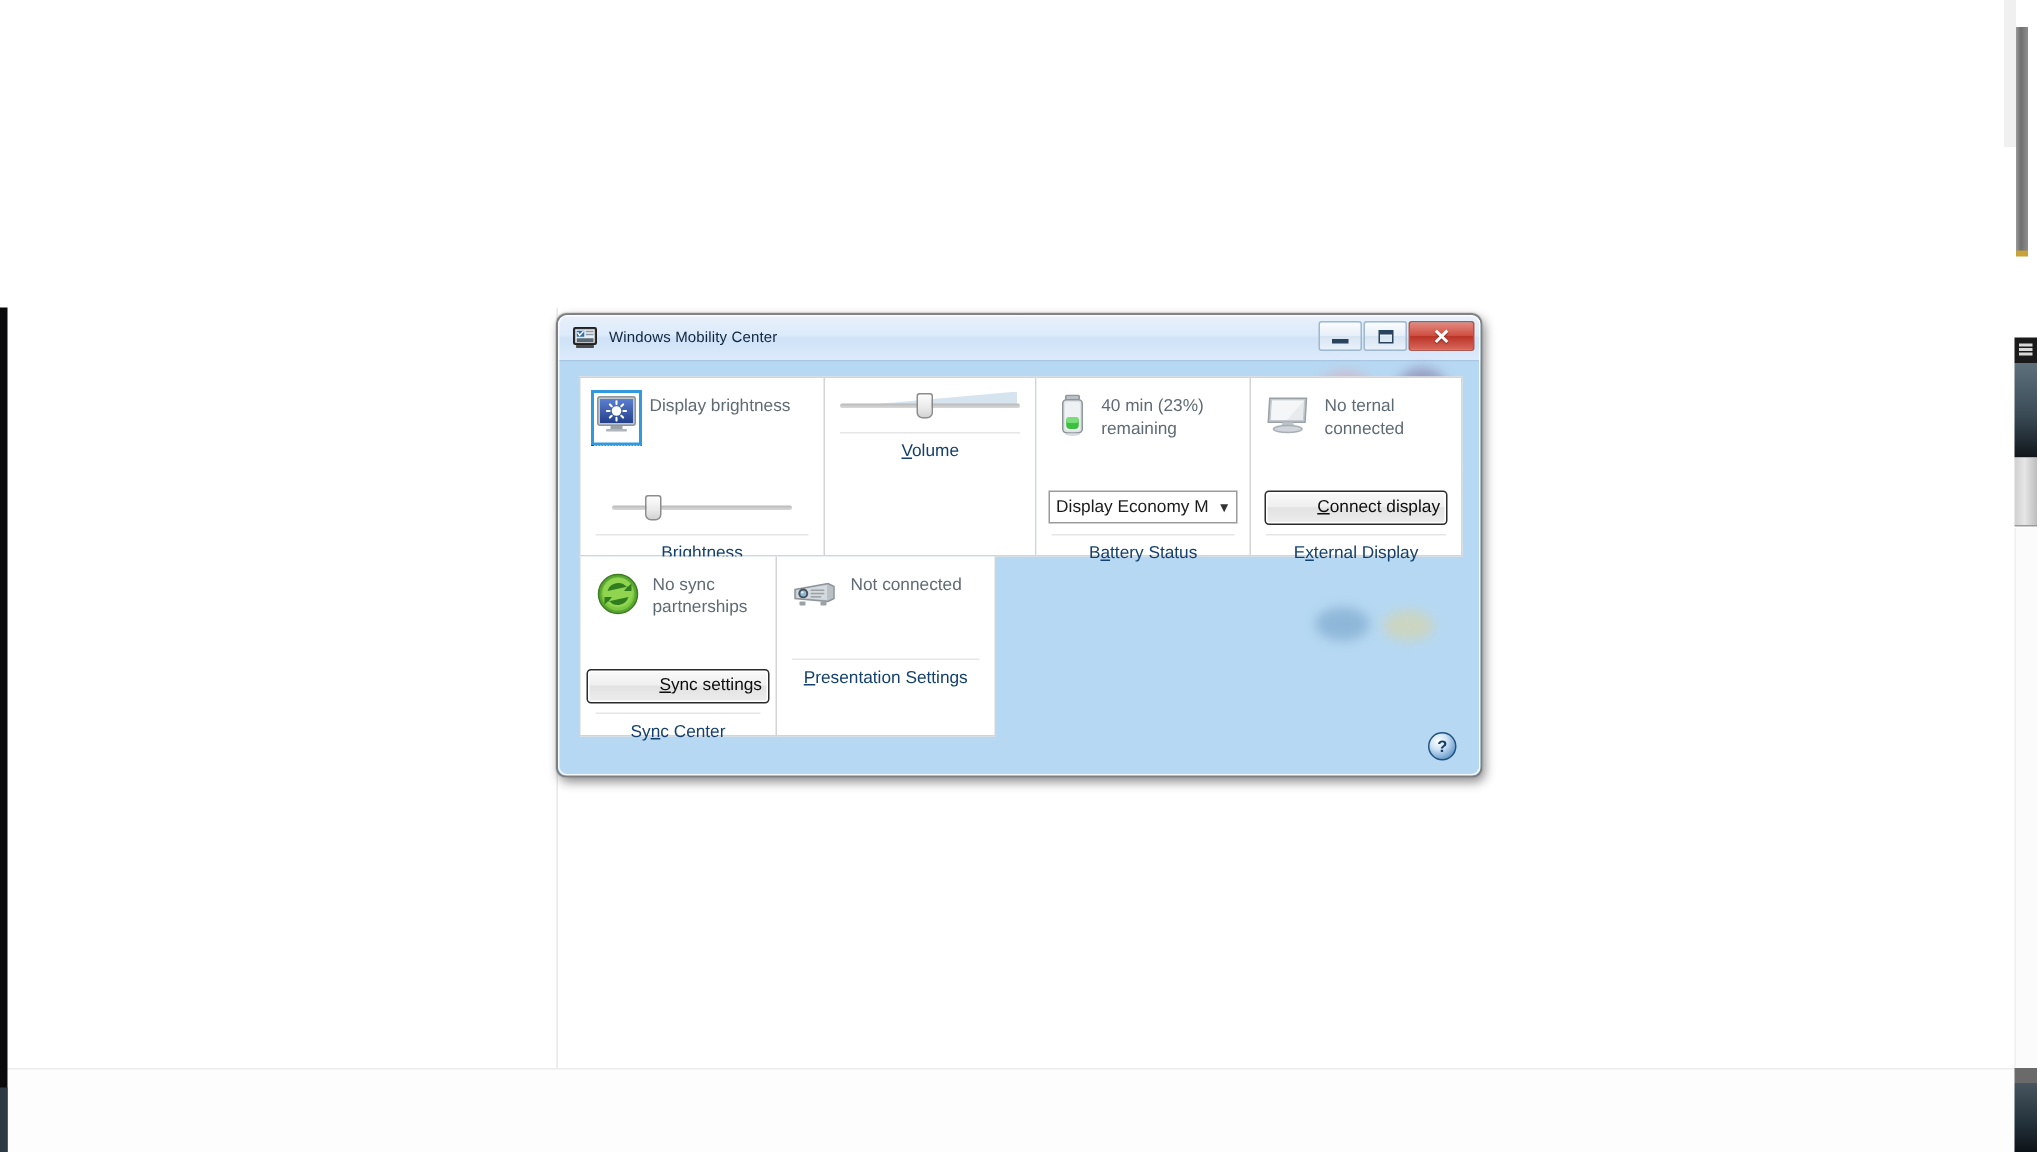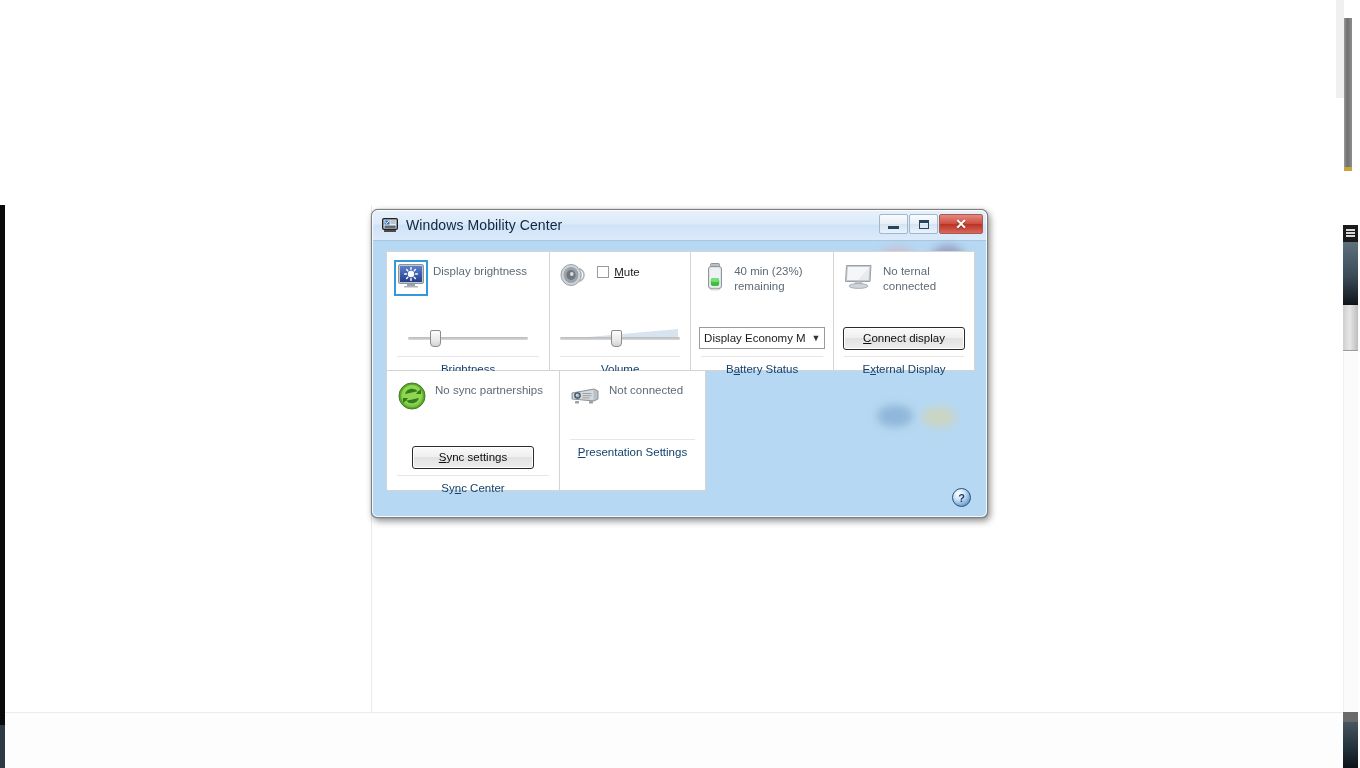--- a/index.html
+++ b/index.html
@@ -105,21 +105,21 @@
     background: linear-gradient(to bottom,#e8f1fb 0%,#dceafa 45%,#cfe2f7 52%,#dcebfb 100%);
     border-bottom: 1px solid #a8c6e2;
     border-radius: 6px 6px 0 0;
     display: flex; align-items: center;
   }
   .title-icon {
     width: 16px; height: 16px; margin-left: 10px; margin-right: 8px;
     position: relative; flex: 0 0 auto;
   }
   .title-text {
-    font-size: 14px; color: #10263e; letter-spacing: .1px;
+    font-size: 10px; color: #10263e; letter-spacing: .1px;
     white-space: nowrap;
   }
   .winbtns {
     position: absolute; right: 4px; top: 4px; display: flex; gap: 0;
   }
   .wbtn {
     width: 29px; height: 20px; box-sizing: border-box;
     border: 1px solid #9eb8cf; border-radius: 2px;
     background: linear-gradient(to bottom,#fbfdff,#e6eef7 50%,#d6e3f0 51%,#eaf2fb);
     display: flex; align-items: center; justify-content: center;
@@ -154,21 +154,21 @@
     border: 1px solid #d4d4d4;
     box-sizing: border-box;
     position: relative;
   }
   .row1 .tile { height: 120px; }
   .row2 .tile { height: 120px; border-top: none; }
   .tile.t-bright { width: 170px; }
   .tile.t-vol { width: 146px; border-left: none; }
   .tile.t-batt { width: 148px; border-left: none; }
   .tile.t-ext  { width: 146px; border-left: none; }
-  .tile.t-sync { width: 174px; }
+  .tile.t-sync { width: 132px; }
   .tile.t-pres { width: 146px; border-left: none; }
 
   .tile-top { height: 58px; padding: 10px 8px 0 8px; display: flex; align-items: flex-start; }
   .tile-icon { flex: 0 0 auto; margin-right: 9px; }
   .tile-caption {
     font-size: 11.5px; color: #5f6b74; line-height: 15px; padding-top: 2px;
   }
   .tile-mid { height: 36px; display: flex; align-items: center; justify-content: center; }
   .tile-foot {
     height: 24px; border-top: 1px solid #e6e6e6; margin: 0 10px;
@@ -206,21 +206,21 @@
     box-shadow: inset 0 0 0 1px #ffffff;
   }
   .cblabel { font-size: 11.5px; color: #1b1b1b; }
 
   
   .btn {
     height: 23px; min-width: 122px; padding: 0 4px;
     border: 1px solid #707070; border-radius: 3px;
     background: linear-gradient(to bottom,#fafafa,#efefef 46%,#e2e2e2 50%,#ededed);
     font-size: 11.5px; color: #0d0d0d; box-sizing: border-box;
-    display: flex; align-items: center; justify-content: center;
+    display: flex; align-items: center; justify-content: flex-end;
     box-shadow: inset 0 0 0 1px #ffffff;
     white-space: nowrap;
   }
   .btn.defaulted { border-color: #2b2b2b; }
 
   
   .combo {
     height: 22px; width: 126px; box-sizing: border-box;
     border: 1px solid #9b9b9b; background: #ffffff;
     display: flex; align-items: center;
@@ -351,36 +351,20 @@
                 <div class="track"></div>
                 <div class="thumb" style="left:18%;"></div>
               </div>
             </div>
             <div class="tile-foot">
               <span class="foot-link"><u>B</u>rightness</span>
             </div>
           </div>
 
           <div class="tile t-vol">
-            <div class="tile-top">
-              <div class="tile-icon" style="margin-left:2px;margin-top:0;">
-                <svg width="28" height="26" viewBox="0 0 28 26">
-                  <ellipse cx="11" cy="13" rx="10" ry="10.5" fill="#cfd4d8" stroke="#9aa1a7"></ellipse>
-                  <ellipse cx="11" cy="13" rx="7.4" ry="8" fill="#9ba3aa"></ellipse>
-                  <ellipse cx="11" cy="13" rx="4.6" ry="5" fill="#6f777e"></ellipse>
-                  <ellipse cx="11.8" cy="12" rx="1.8" ry="2" fill="#d8dde1"></ellipse>
-                  <path d="M16 5.5 Q22 7 22 13 Q22 19 16 20.5 L18 19 Q21 17 21 13 Q21 9 18 7 Z" fill="#b9c0c6"></path>
-                  <path d="M19 6.5 Q24 8.5 24 13 Q24 17.5 19 19.5" fill="none" stroke="#aeb5bb" stroke-width="1.6"></path>
-                </svg>
-              </div>
-              <div class="cbrow">
-                <div class="cbox"></div>
-                <span class="cblabel"><u>M</u>ute</span>
-              </div>
-            </div>
             <div class="tile-mid">
               <div class="slider">
                 <div class="wedge"></div>
                 <div class="track"></div>
                 <div class="thumb" style="left:42%;"></div>
               </div>
             </div>
             <div class="tile-foot">
               <span class="foot-link"><u>V</u>olume</span>
             </div>

